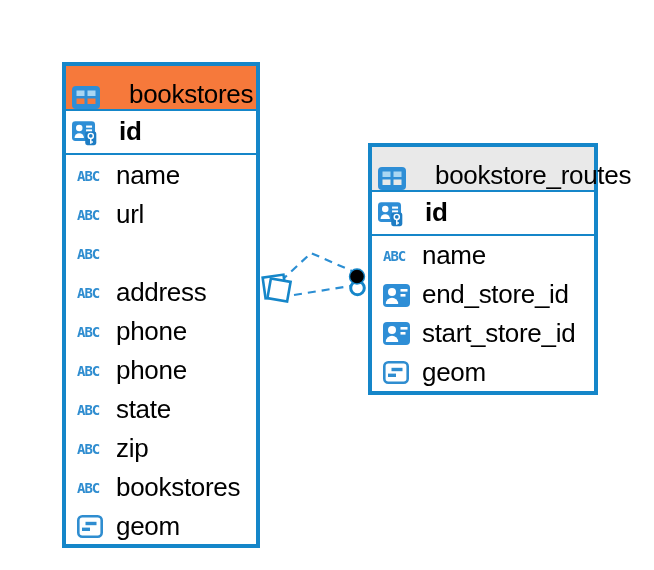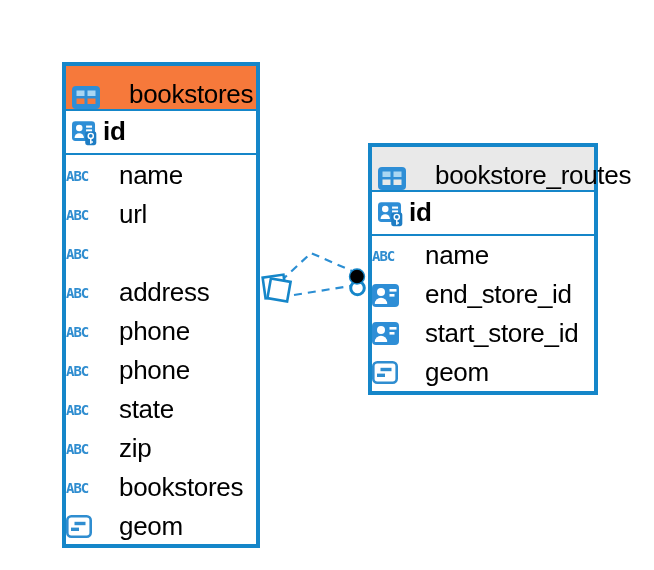--- a/index.html
+++ b/index.html
@@ -17,26 +17,26 @@
 
   .hdr {
     display:flex; align-items:flex-end; gap:28px; padding-left:6px;
     height:43px; border-bottom:2px solid #1586c9;
     font-size:26px; letter-spacing:-0.3px; white-space:nowrap;
   }
   #t-bookstores .hdr { background:#f6793b; }
   #t-routes     .hdr { background:#e9e9e9; }
 
   .pkrow {
-    display:flex; align-items:center; gap:2px; padding-left:6px;
+    display:flex; align-items:center; gap:18px; padding-left:6px;
     height:42px; border-bottom:2px solid #1586c9;
     font-size:26px; font-weight:bold; letter-spacing:-0.3px;
   }
   .crow {
-    display:flex; align-items:center; gap:24px; padding-left:0;
+    display:flex; align-items:center; gap:10px; padding-left:11px;
     height:39px; font-size:26px; letter-spacing:-0.3px; white-space:nowrap;
   }
   #t-routes .crow { height:38.75px; }
   .rows { padding-top:1px; }
 
   .icb { width:29px; flex:0 0 29px; display:flex; align-items:center; overflow:visible; }
   .abc {
     font-family:"DejaVu Sans Mono", monospace; font-weight:bold;
     font-size:14px; letter-spacing:-1px; color:#2f8dd0; line-height:1;
   }

